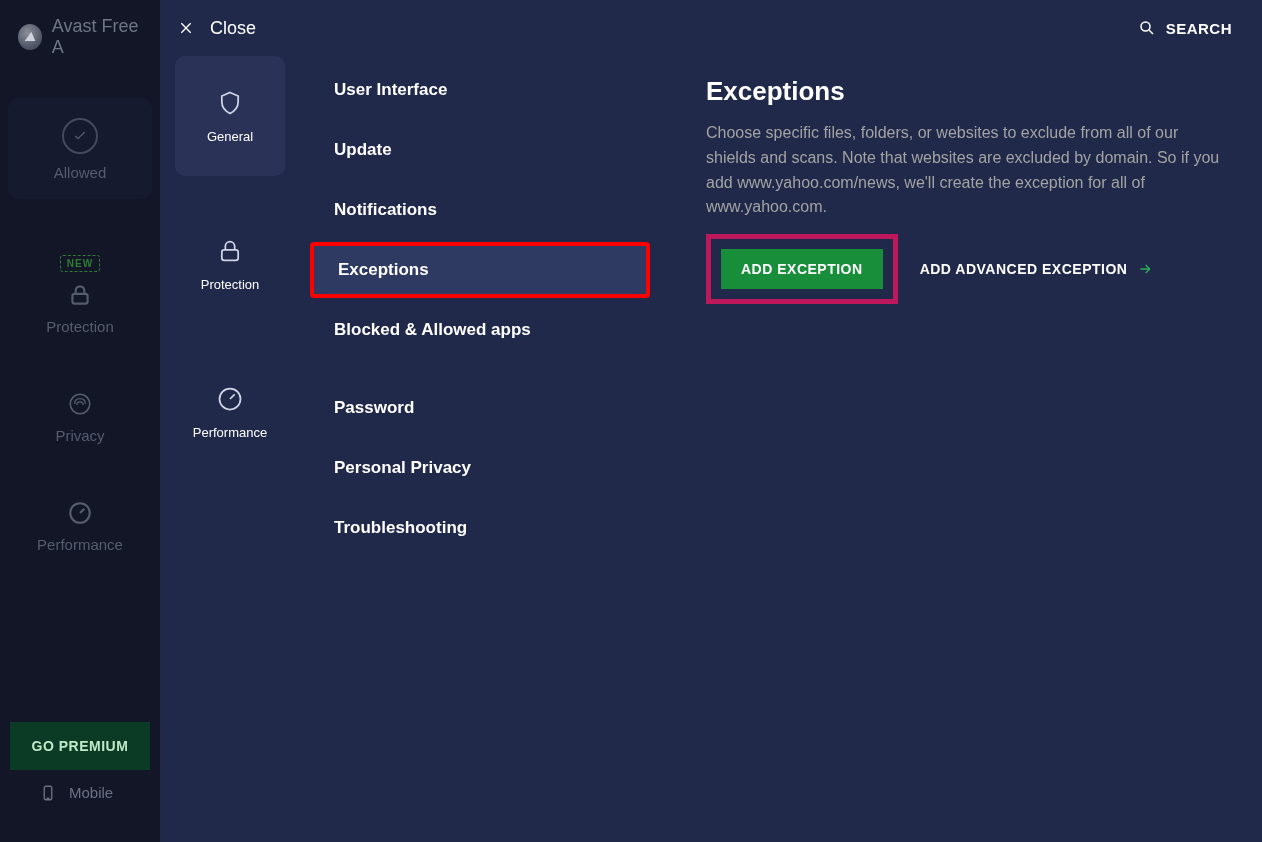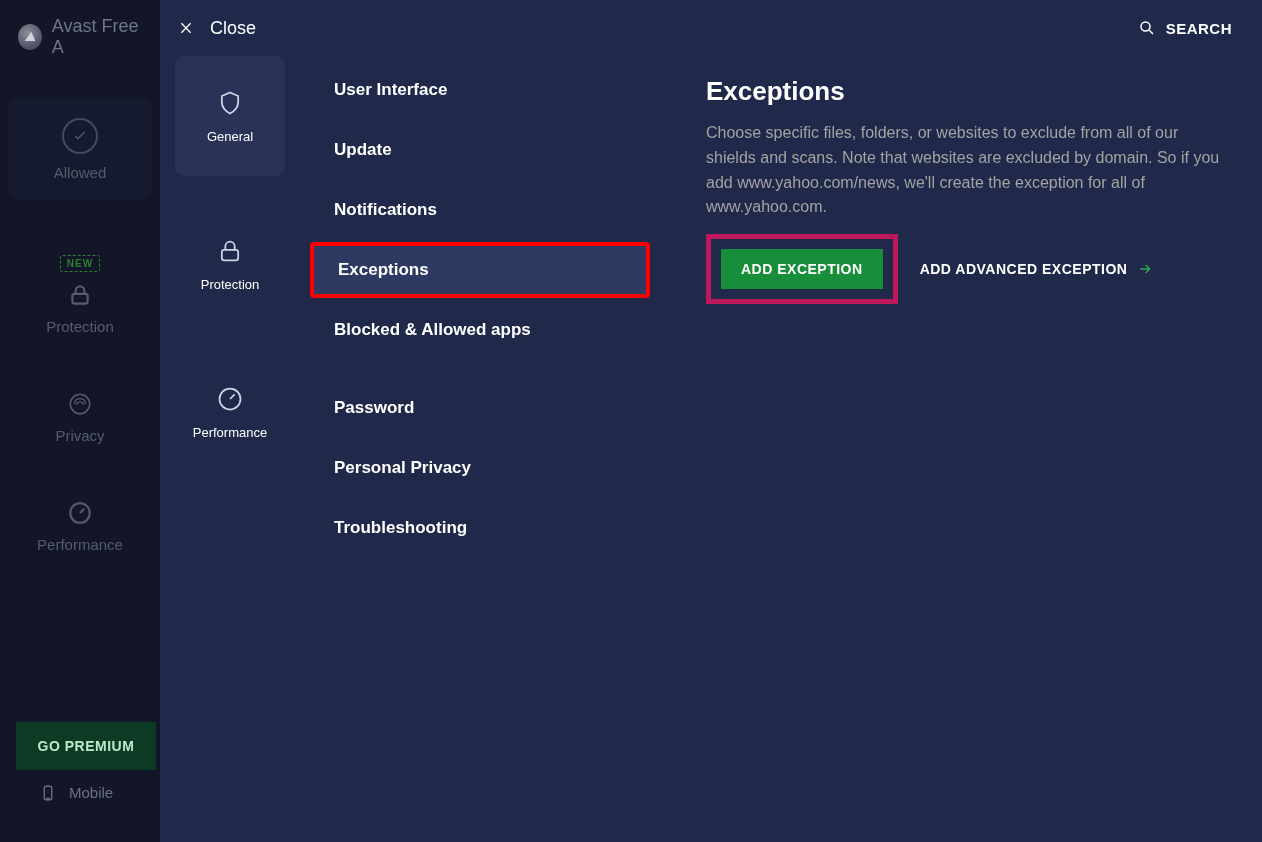--- a/index.html
+++ b/index.html
@@ -17,21 +17,21 @@
 
   .nav-col { display:flex; flex-direction:column; align-items:center; gap:56px; margin-top:30px; }
   .nav-item { width:140px; display:flex; flex-direction:column; align-items:center; gap:10px; color:#555c6e; font-size:15px; cursor:pointer; user-select:none; position:relative; }
   .nav-item .circ { width:36px; height:36px; border:2px solid #444a5c; border-radius:50%; display:flex; align-items:center; justify-content:center; }
   .nav-item.status .circ svg { width:16px; height:16px; }
   .nav-item.status { background:#151a2e; border-radius:10px; padding:20px 0 18px 0; width:144px; }
   .new-badge { font-size:10px; font-weight:bold; color:#2e7d32; letter-spacing:1px; border:1px dashed #2e7d32; padding:2px 6px; border-radius:3px; }
   .nav-item .lbl { font-size:15px; }
   .nav-item svg { stroke:#555c6e; }
 
-  .go-premium { position:absolute; left:16px; bottom:72px; width:140px; height:48px; background:#0b3b24; color:#bfe8c9; font-size:14px; font-weight:600; letter-spacing:0.5px; display:flex; align-items:center; justify-content:center; cursor:pointer; }
+  .go-premium { position:absolute; left:10px; bottom:72px; width:140px; height:48px; background:#0b3b24; color:#bfe8c9; font-size:14px; font-weight:600; letter-spacing:0.5px; display:flex; align-items:center; justify-content:center; cursor:pointer; }
   .mobile-row { position:absolute; left:0; bottom:0; width:160px; height:58px; display:flex; align-items:flex-start; gap:12px; padding-left:39px; color:#6b7184; font-size:15px; cursor:pointer; }
 
   
   .settings-panel {
     position:absolute; left:160px; right:0; top:0; bottom:0;
     background:#20294a;
     display:flex;
   }
 
   

